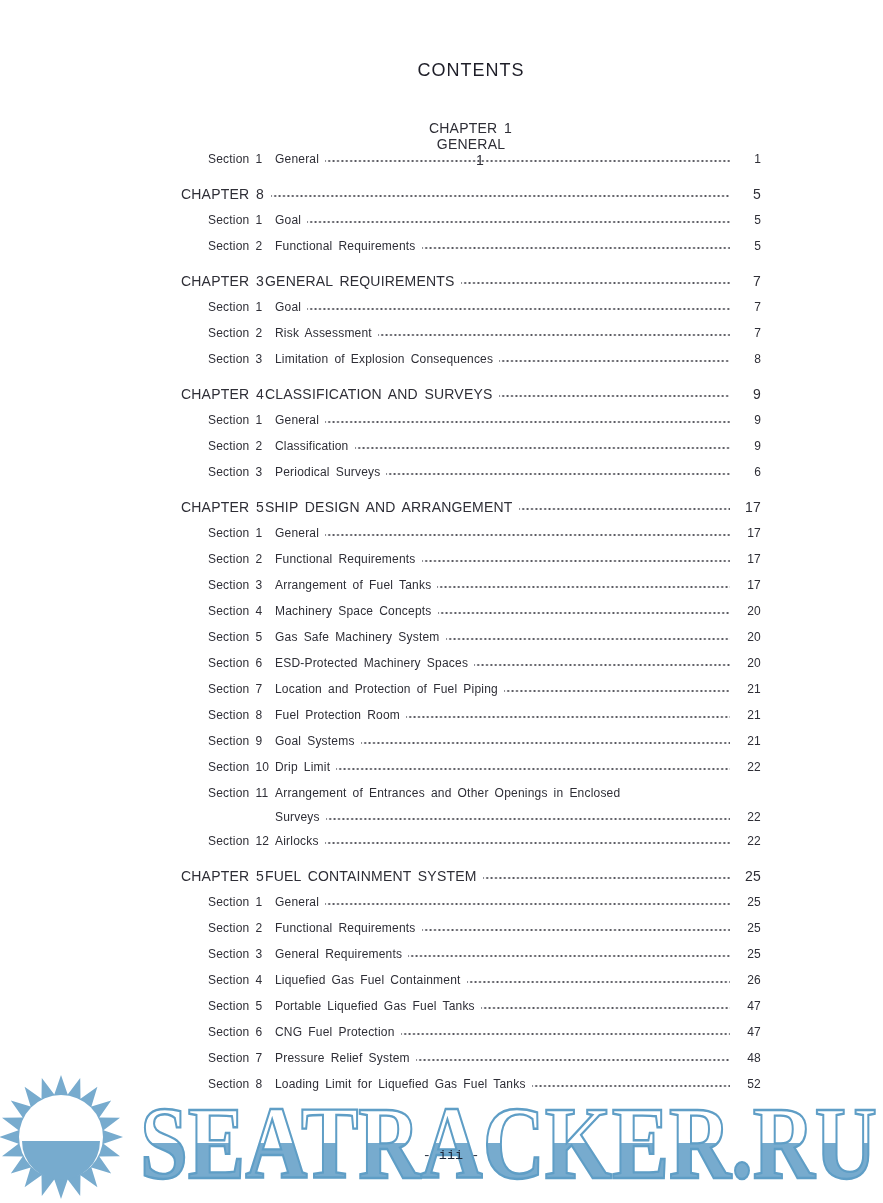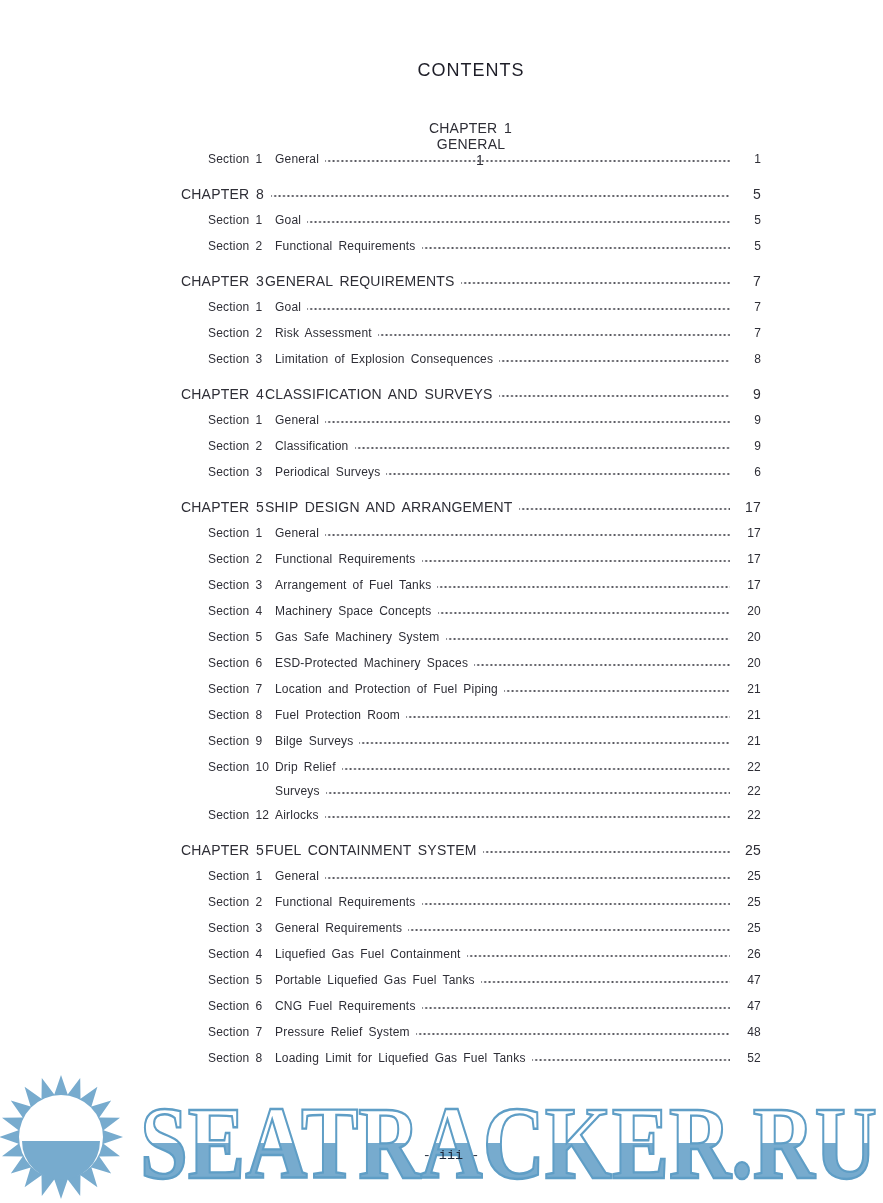--- a/index.html
+++ b/index.html
@@ -212,29 +212,33 @@
           <span class="pno">21</span>
         </div>
         <div class="trow section">
           <span class="lbl-sec">Section 8</span>
           <span class="ttl">Fuel Protection Room</span>
           <span class="dots"></span>
           <span class="pno">21</span>
         </div>
         <div class="trow section">
           <span class="lbl-sec">Section 9</span>
-          <span class="ttl">Bilge Surveys</span>
+          <span class="ttl">Goal Systems</span>
           <span class="dots"></span>
           <span class="pno">21</span>
         </div>
         <div class="trow section">
           <span class="lbl-sec">Section 10</span>
-          <span class="ttl">Drip Relief</span>
+          <span class="ttl">Drip Limit</span>
           <span class="dots"></span>
           <span class="pno">22</span>
+        </div>
+        <div class="trow section">
+          <span class="lbl-sec">Section 11</span>
+          <span class="ttl">Arrangement of Entrances and Other Openings in Enclosed</span>
         </div>
         <div class="trow cont">
           <span class="cont-pad"></span>
           <span class="ttl">Surveys</span>
           <span class="dots"></span>
           <span class="pno">22</span>
         </div>
         <div class="trow section">
           <span class="lbl-sec">Section 12</span>
           <span class="ttl">Airlocks</span>
@@ -272,21 +276,21 @@
           <span class="pno">26</span>
         </div>
         <div class="trow section">
           <span class="lbl-sec">Section 5</span>
           <span class="ttl">Portable Liquefied Gas Fuel Tanks</span>
           <span class="dots"></span>
           <span class="pno">47</span>
         </div>
         <div class="trow section">
           <span class="lbl-sec">Section 6</span>
-          <span class="ttl">CNG Fuel Requirements</span>
+          <span class="ttl">CNG Fuel Protection</span>
           <span class="dots"></span>
           <span class="pno">47</span>
         </div>
         <div class="trow section">
           <span class="lbl-sec">Section 7</span>
           <span class="ttl">Pressure Relief System</span>
           <span class="dots"></span>
           <span class="pno">48</span>
         </div>
         <div class="trow section">

